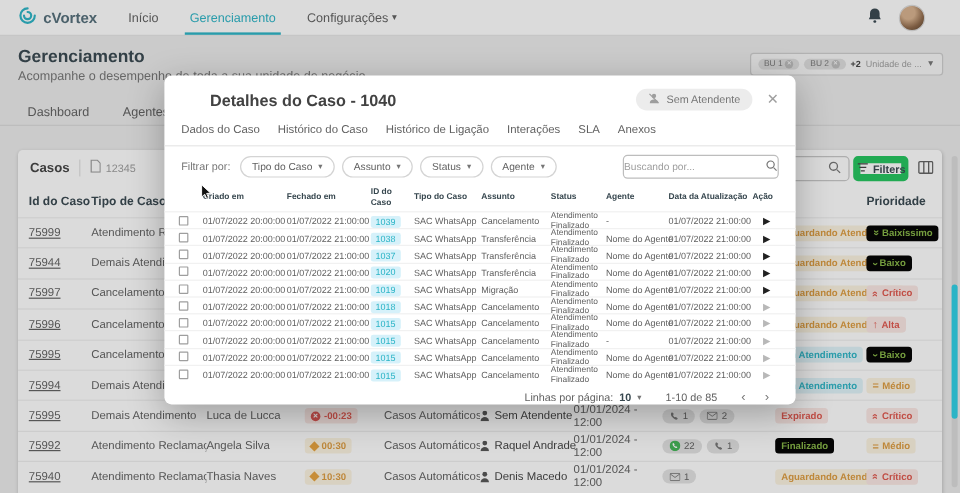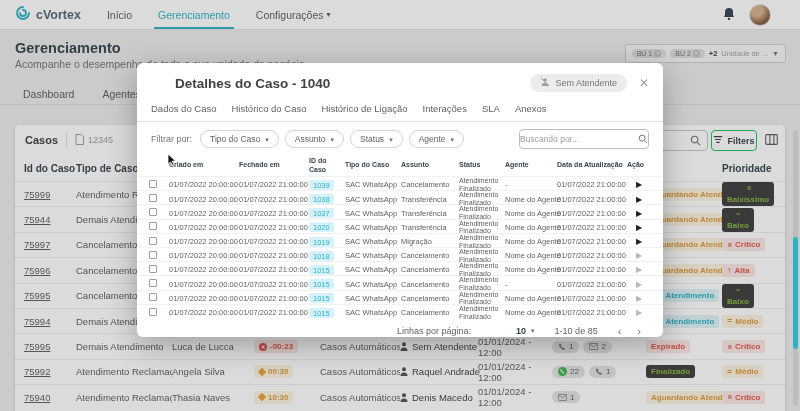--- a/index.html
+++ b/index.html
@@ -35,33 +35,33 @@
   .page-tab.active::after { content:""; position:absolute; left:-6px; right:-6px; bottom:0; height:2px; background:#2bb4c6; }
 
   
   .card { position:absolute; top:125px; left:15px; width:770px; height:286px; background:#fff; border-radius:4px 4px 0 0; box-shadow:0 1px 3px rgba(0,0,0,.18); }
   .card-head { height:30px; display:flex; align-items:center; padding:0 10px; position:relative; }
   .card-title { font-size:11px; font-weight:bold; color:#424242; }
   .vdiv { width:1px; height:14px; background:#e0e0e0; margin:0 8px; }
   .card-count { font-size:9px; color:#9e9e9e; margin-left:4px; }
   .card-search { position:absolute; right:77px; top:5px; width:148px; height:21px; border:1px solid #c9c9c9; border-radius:4px; background:#fff; display:flex; align-items:center; padding:0 6px; }
   .card-search input { border:none; outline:none; flex:1; font-size:9px; font-family:inherit; min-width:0; }
-  .filters-btn { position:absolute; right:28px; top:5px; width:46px; height:21px; border:1px solid #22c55e; border-radius:4px; background:#fff; display:flex; align-items:center; justify-content:center; gap:4px; font-size:9px; font-weight:bold; color:#37474f; cursor:pointer; }
+  .filters-btn { position:absolute; right:28px; top:5px; width:46px; height:21px; border:6px solid #22c55e; border-radius:4px; background:#fff; display:flex; align-items:center; justify-content:center; gap:4px; font-size:9px; font-weight:bold; color:#37474f; cursor:pointer; }
   .cols-btn { position:absolute; right:4px; top:6px; width:20px; height:19px; display:flex; align-items:center; justify-content:center; cursor:pointer; background:none; border:none; }
   .bg-grid { display:grid; grid-template-columns:52px 96px 82px 66px 80px 78px 74px 94px 76px auto; padding-left:9px; align-items:center; }
   .bg-thead { height:26px; font-size:10px; font-weight:bold; color:#37474f; }
   .bg-row { height:25.4px; border-top:1px solid #efefef; font-size:9.5px; color:#616161; }
   .bg-id { text-decoration:underline; color:#616161; cursor:pointer; }
   .cell-type { white-space:nowrap; overflow:hidden; }
   .agent-cell { display:flex; align-items:center; gap:4px; color:#424242; white-space:nowrap; }
   .chips { display:flex; gap:4px; }
   .chip { display:inline-flex; align-items:center; gap:3px; background:#e3e3e3; border-radius:9px; padding:1.5px 6px; font-size:8px; color:#616161; }
   .badge { display:inline-flex; align-items:center; gap:3px; padding:2px 5px; border-radius:3px; font-size:8px; font-weight:bold; white-space:nowrap; }
   .b-orange { color:#dd9c3f; background:#fcf3e1; }
-  .b-green  { color:#85b544; background:#404040;flex-direction:column; }
+  .b-green  { color:#85b544; background:#000000; }
   .b-red    { color:#e0584e; background:#fbe7e4; }
   .b-blue   { color:#2bb4c6; background:#dff4f9; }
   .sla-x { display:inline-block; width:8px; height:8px; border-radius:50%; background:#d9534f; color:#fff; font-size:5.5px; line-height:8px; text-align:center; font-weight:bold; }
   .sla-d { display:inline-block; width:6px; height:6px; background:#e8a33d; transform:rotate(45deg); }
   .pi { display:inline-block; font-weight:bold; font-size:9px; line-height:8px; }
   .rot-down { transform:rotate(-90deg); }
   .rot-up { transform:rotate(90deg); }
 
   
   .scroll-track { position:absolute; right:2px; top:130px; width:5px; height:276px; background:#dcdcdc; border-radius:3px; z-index:2; }
@@ -92,21 +92,21 @@
   .m-grid { display:grid; grid-template-columns:20px 70px 70px 36px 56px 58px 46px 52px 70px auto; padding:0 12px; align-items:center; }
   .m-thead { min-height:21px; font-size:7px; font-weight:bold; color:#37474f; line-height:1.15; }
   .m-row { height:14.2px; border-top:1px solid #f1f1f1; font-size:7.5px; color:#616161; white-space:nowrap; }
   .m-row .st { font-size:7px; line-height:1.12; white-space:normal; }
   .id-chip { background:#d6f1fa; color:#2bb4c6; border-radius:2px; padding:0.5px 4px; font-size:7.5px; cursor:pointer; }
   .cb { display:inline-block; width:8px; height:8px; border:1px solid #9e9e9e; border-radius:1px; background:#fff; cursor:pointer; }
   .play { color:#212121; font-size:8px; text-align:center; cursor:pointer; }
   .play.off { color:#b8b8b8; }
   .m-pagination { display:flex; align-items:center; justify-content:flex-end; gap:20px; padding:7px 22px 0 0; font-size:9px; color:#616161; }
   .m-pagination .pp { display:flex; align-items:center; gap:5px; }
-  .m-pagination b { color:#37474f;margin-left:40px; }
+  .m-pagination b { color:#37474f; }
   .pg-arrows { display:flex; gap:16px; font-size:11px; color:#757575; }
   .pg-arrows span { cursor:pointer; }
 
   .cursor { position:absolute; left:167px; top:153px; z-index:60; pointer-events:none; }
 </style>
 </head>
 <body>
 
 <div class="screen">
 

